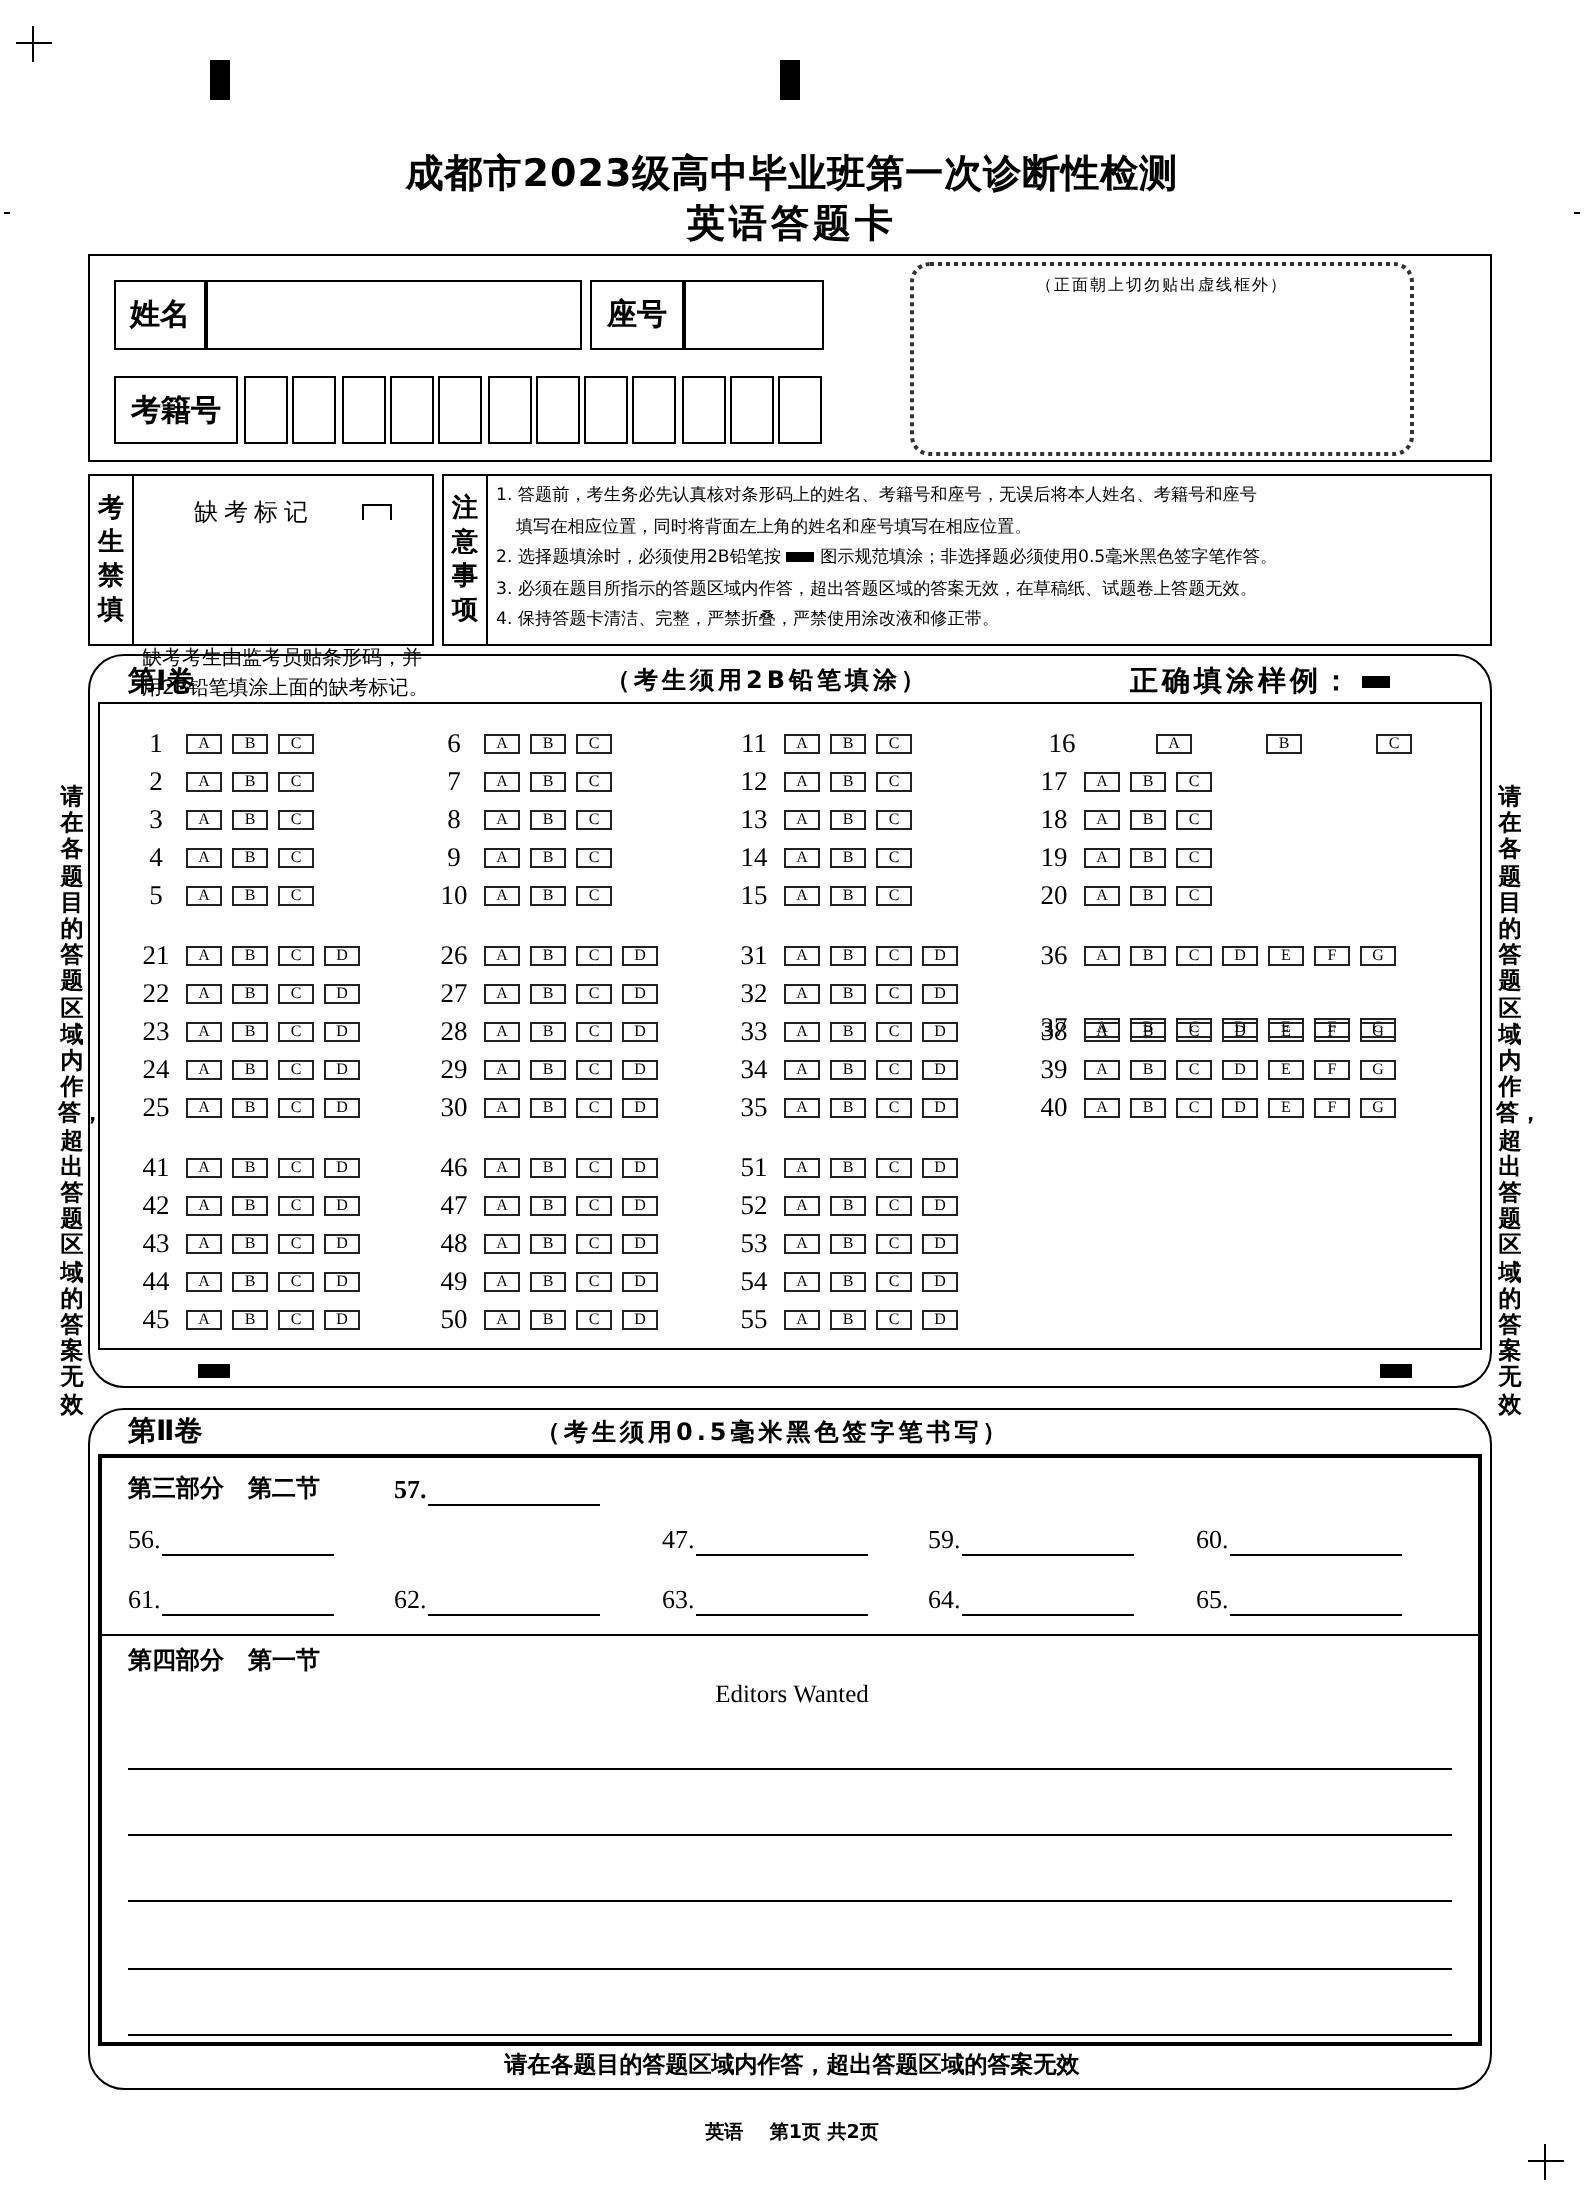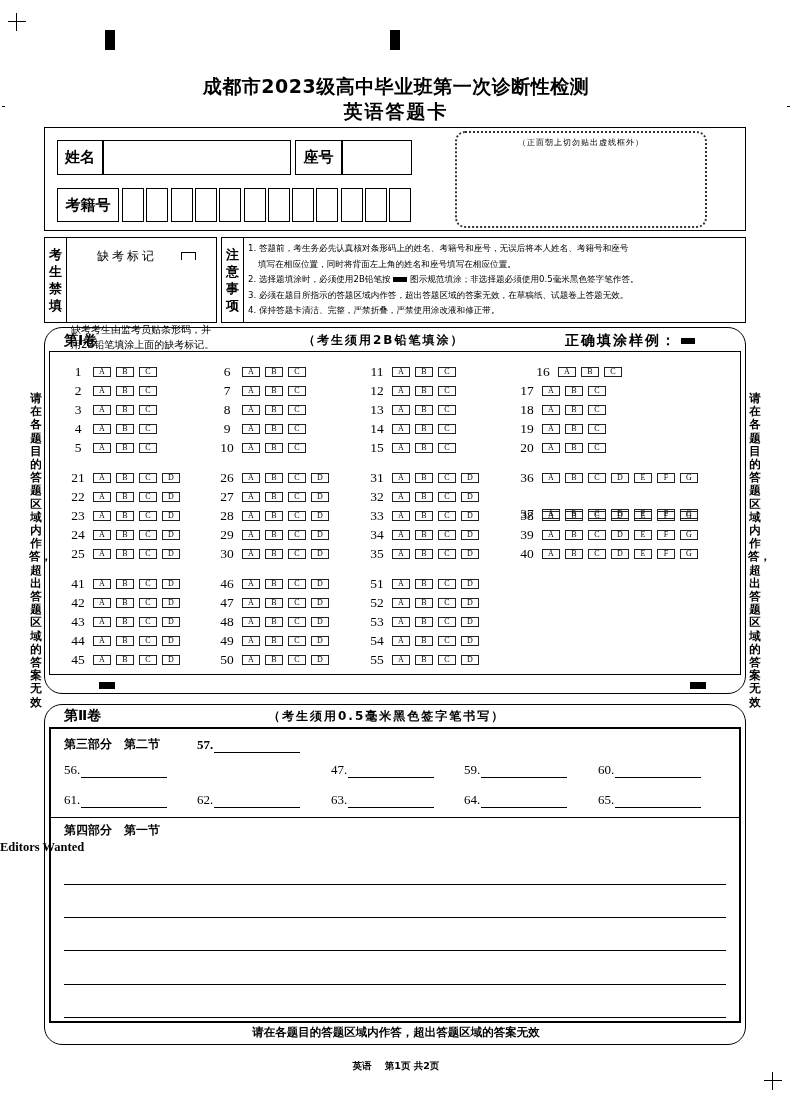--- a/index.html
+++ b/index.html
@@ -42,21 +42,21 @@
   .q { position: absolute; height: 19px; display: flex; align-items: center; font-family: "Liberation Serif", serif; font-size: 13.5px; }
   .q .num { width: 30px; text-align: center; }
   .q .opt { display: inline-block; width: 18px; height: 10px; border: 1px solid #222; margin-right: 5px; font-size: 8px; line-height: 8px; text-align: center; font-family: "Liberation Serif", serif; }
 
   .sec2 { position: absolute; left: 44px; top: 704px; width: 702px; height: 341px; border: 1px solid #000; border-radius: 18px; }
   .sec2-inner { position: absolute; left: 49px; top: 727px; width: 692px; height: 296px; border: 2px solid #000; }
   .divider { position: absolute; left: 51px; width: 688px; height: 1px; background: #000; }
   .part-head { position: absolute; font-family: "DejaVu Sans", sans-serif; font-weight: bold; font-size: 12px; }
   .blank { position: absolute; font-family: "Liberation Serif", serif; font-size: 13px; display: flex; align-items: flex-end; }
   .blank .line { display: inline-block; width: 86px; border-bottom: 1px solid #000; margin-left: 1px; height: 12px; }
-  .essay-title { position: absolute; left: 0; width: 792px; top: 840px; text-align: left; font-family: "Liberation Serif", serif; font-weight: bold; font-size: 12.5px; }
+  .essay-title { position: absolute; left: 0; width: 792px; top: 840px; text-align: center; font-family: "Liberation Serif", serif; font-weight: normal; font-size: 12.5px; }
   .write-line { position: absolute; left: 64px; width: 662px; height: 1px; background: #000; }
   .bottom-note { position: absolute; left: 0; width: 792px; top: 1025px; text-align: center; font-family: "DejaVu Sans", sans-serif; font-weight: bold; font-size: 11.5px; }
   .footer { position: absolute; left: 0; width: 792px; top: 1060px; text-align: center; font-family: "DejaVu Sans", sans-serif; font-weight: bold; font-size: 9.5px; }
   .tick { position: absolute; background: #000; }
 </style>
 </head>
 <body>
 
 <div class="crosshair" style="left:8px;top:13px;"></div>
 <div class="crosshair" style="left:764px;top:1072px;"></div>
@@ -213,21 +213,21 @@
       <span class="opt">A</span>
       <span class="opt">B</span>
       <span class="opt">C</span>
     </div>
     <div class="q" style="left: 362px; top: 438px;">
       <span class="num">15</span>
       <span class="opt">A</span>
       <span class="opt">B</span>
       <span class="opt">C</span>
     </div>
-    <div class="q" style="left: 528px; top: 362px;">
+    <div class="q" style="left: 516px; top: 362px; gap: 32px;">
       <span class="num">16</span>
       <span class="opt">A</span>
       <span class="opt">B</span>
       <span class="opt">C</span>
     </div>
     <div class="q" style="left: 512px; top: 381px;">
       <span class="num">17</span>
       <span class="opt">A</span>
       <span class="opt">B</span>
       <span class="opt">C</span>

